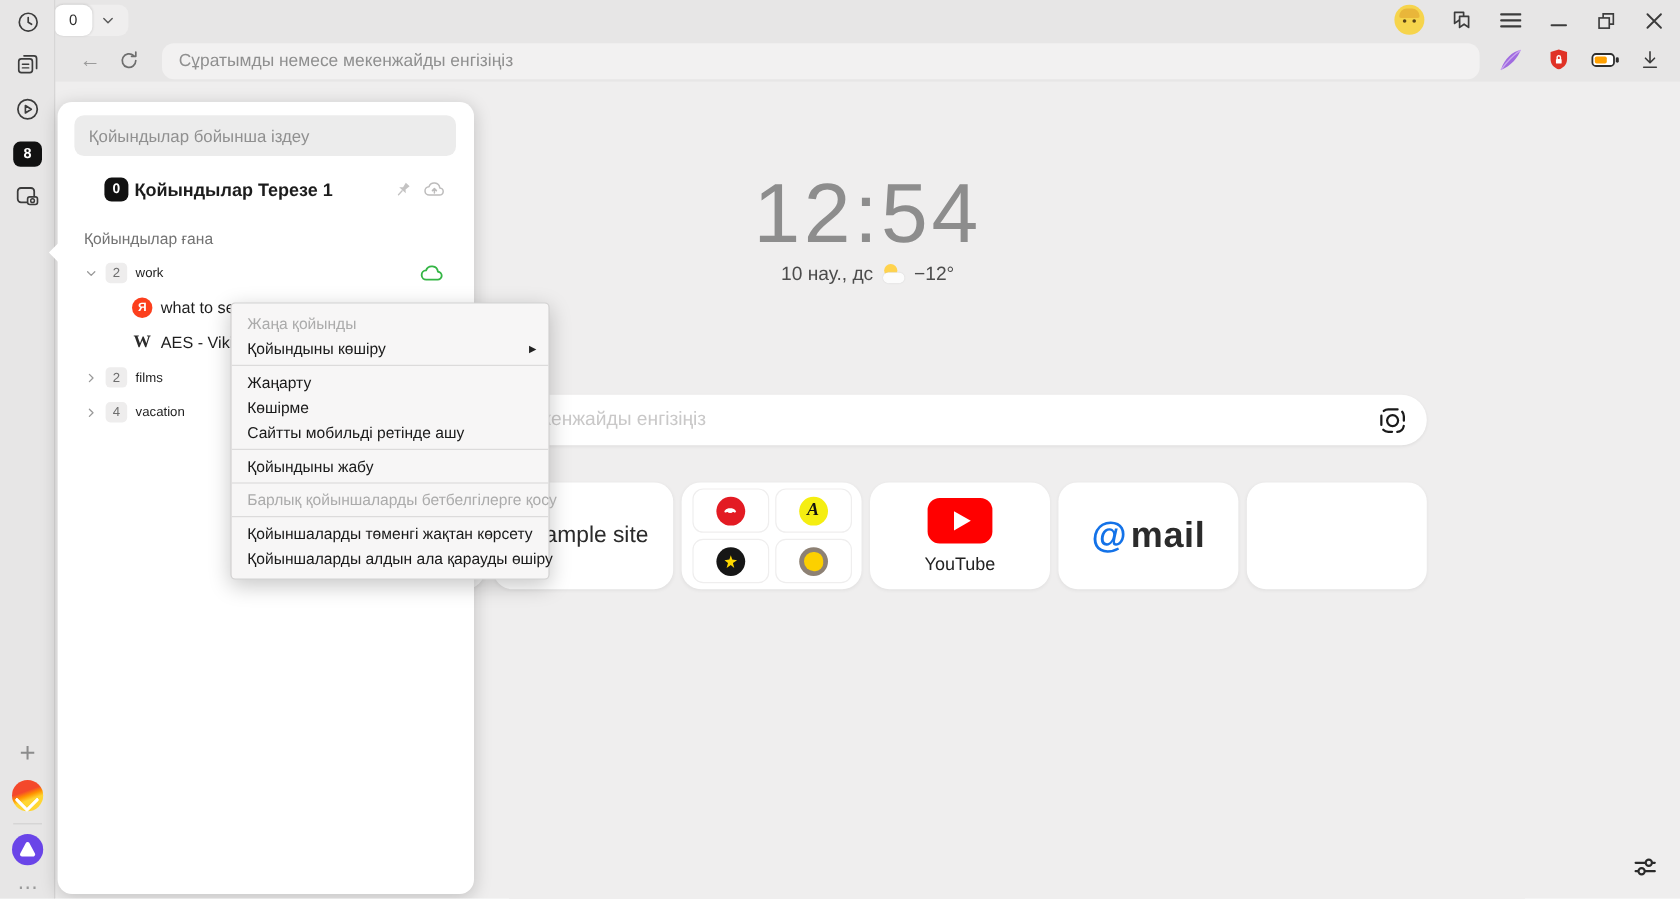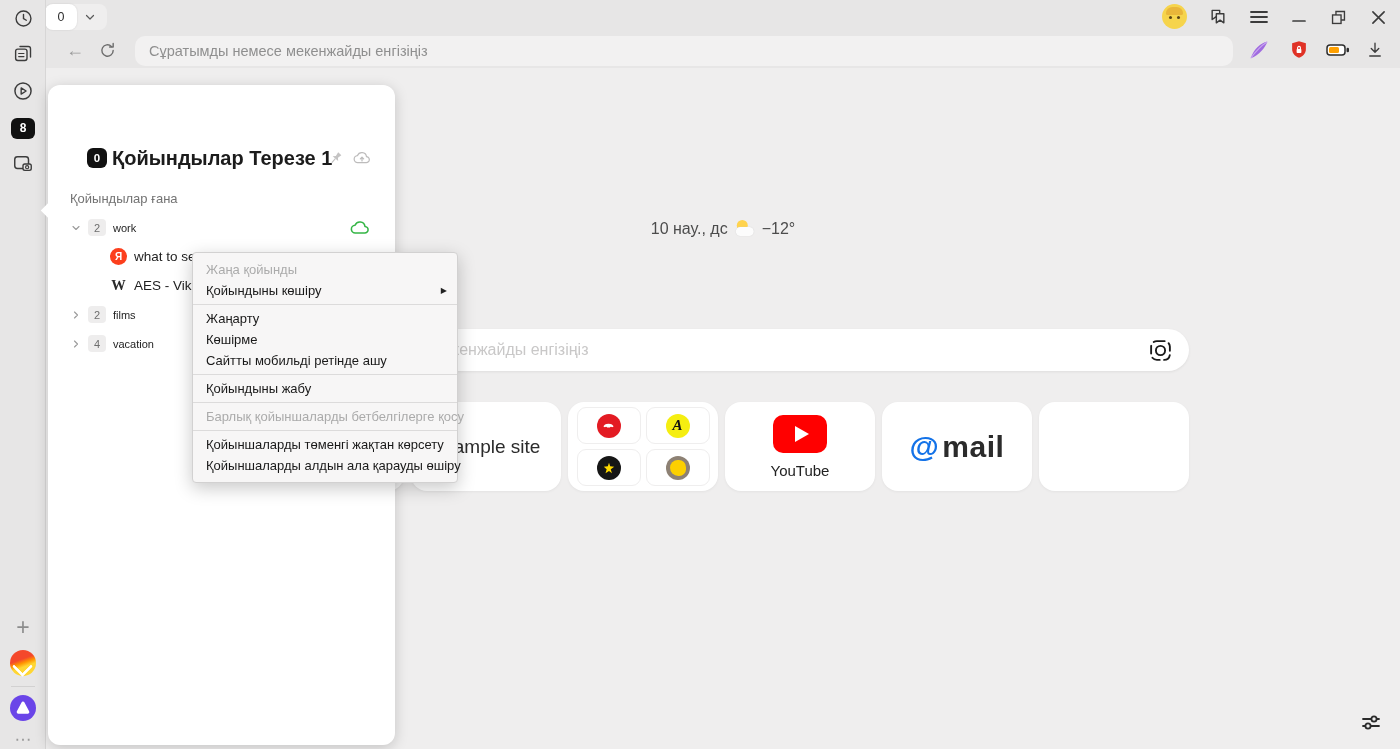--- a/index.html
+++ b/index.html
@@ -55,21 +55,21 @@
   .mail-logo .at { color:#1372e8; font-weight:bold; margin-right:3px; }
   .sliders { position:absolute; left:1358px; top:710px; width:26px; height:26px; display:flex; align-items:center; justify-content:center; }
 
   
   .panel { position:absolute; left:48px; top:85px; width:347px; height:660px; background:#fff; border-radius:12px; box-shadow:0 3px 14px rgba(0,0,0,.18); z-index:10; }
   .panel-notch { position:absolute; left:-5px; top:120px; width:11px; height:11px; background:#fff; transform:rotate(45deg); }
   .panel-search { position:absolute; left:14px; top:11px; width:318px; height:34px; background:#ececec; border:none; outline:none; border-radius:8px; padding:0 12px; font-size:14px; color:#333; font-family:"Liberation Sans",sans-serif; }
   .panel-search::placeholder { color:#909090; }
   .win-row { position:absolute; left:0; top:58px; width:347px; height:30px; display:flex; align-items:center; }
   .win-badge { position:absolute; left:39px; width:20px; height:20px; background:#111; border-radius:6px; color:#fff; font-size:11.5px; font-weight:bold; display:flex; align-items:center; justify-content:center; }
-  .win-title { position:absolute; left:64px; font-size:20px; font-weight:600; color:#1c1c1c; }
+  .win-title { position:absolute; left:64px; font-size:15px; font-weight:600; color:#1c1c1c; }
   .win-ico { position:absolute; top:4px; width:22px; height:22px; display:flex; align-items:center; justify-content:center; }
   .group-header { position:absolute; left:22px; top:106px; font-size:13px; color:#737373; }
   .tree-row { position:absolute; left:0; width:347px; height:29px; display:flex; align-items:center; }
   .chev { position:absolute; left:20px; width:16px; height:16px; display:flex; align-items:center; justify-content:center; }
   .count-badge { position:absolute; left:40px; width:18px; height:17px; background:#eeeded; border-radius:4px; font-size:11px; color:#6e6e6e; display:flex; align-items:center; justify-content:center; }
   .tree-label { position:absolute; left:65px; font-size:11px; color:#1e1e1e; white-space:nowrap; }
   .child-fav { position:absolute; left:62px; width:17px; height:17px; display:flex; align-items:center; justify-content:center; }
   .child-label { position:absolute; left:86px; font-size:13.5px; color:#1e1e1e; white-space:nowrap; }
   .ya-fav { width:17px; height:17px; border-radius:50%; background:#fc3f1d; color:#fff; font-size:10px; font-weight:bold; display:flex; align-items:center; justify-content:center; }
   .wiki-fav { font-family:"Liberation Serif", serif; font-size:14.5px; color:#2b2b2b; font-weight:bold; }
@@ -211,20 +211,21 @@
           <svg width="16" height="16" viewBox="0 0 24 24">
             <path d="M12 5l7 13H5z" fill="#fff" stroke="#fff" stroke-width="5" stroke-linejoin="round"></path>
           </svg>
         </div>
     </div>
     <div class="rail-ico" style="top:724px">
       <span class="glyph" style="font-size:17px; color:#9a9a9a">⋯</span>
     </div>
   </div>
 
+  <div class="clock">12:54</div>
   <div class="weather">
     <span>10 нау., дс</span>
     <span class="wicon">
         <span class="sun"></span>
         <span class="cld"></span>
       </span>
     <span>−12°</span>
   </div>
 
   <div class="searchbar">
@@ -283,20 +284,21 @@
   <div class="sliders">
     <svg width="24" height="24" viewBox="0 0 24 24">
         <path d="M4 8h16M4 15h16" stroke="#2b2b2b" stroke-width="1.8" stroke-linecap="round"></path>
         <circle cx="15" cy="8" r="2.6" fill="#efeeee" stroke="#2b2b2b" stroke-width="1.8"></circle>
         <circle cx="9" cy="15" r="2.6" fill="#efeeee" stroke="#2b2b2b" stroke-width="1.8"></circle>
       </svg>
   </div>
 
   <div class="panel">
     <div class="panel-notch"></div>
+    <input class="panel-search" placeholder="Қойындылар бойынша іздеу" style="">
 
     <div class="win-row">
       <div class="win-badge">
           <span>0</span>
         </div>
       <span class="win-title">Қойындылар Терезе 1</span>
       <div class="win-ico" style="right:49px">
         <svg width="17" height="17" viewBox="0 0 24 24">
             <g transform="rotate(42 12 12)" fill="#c4c3c3">
               <path d="M9 3h6l-1 6 3.2 3.2H6.8L10 9z"></path>

